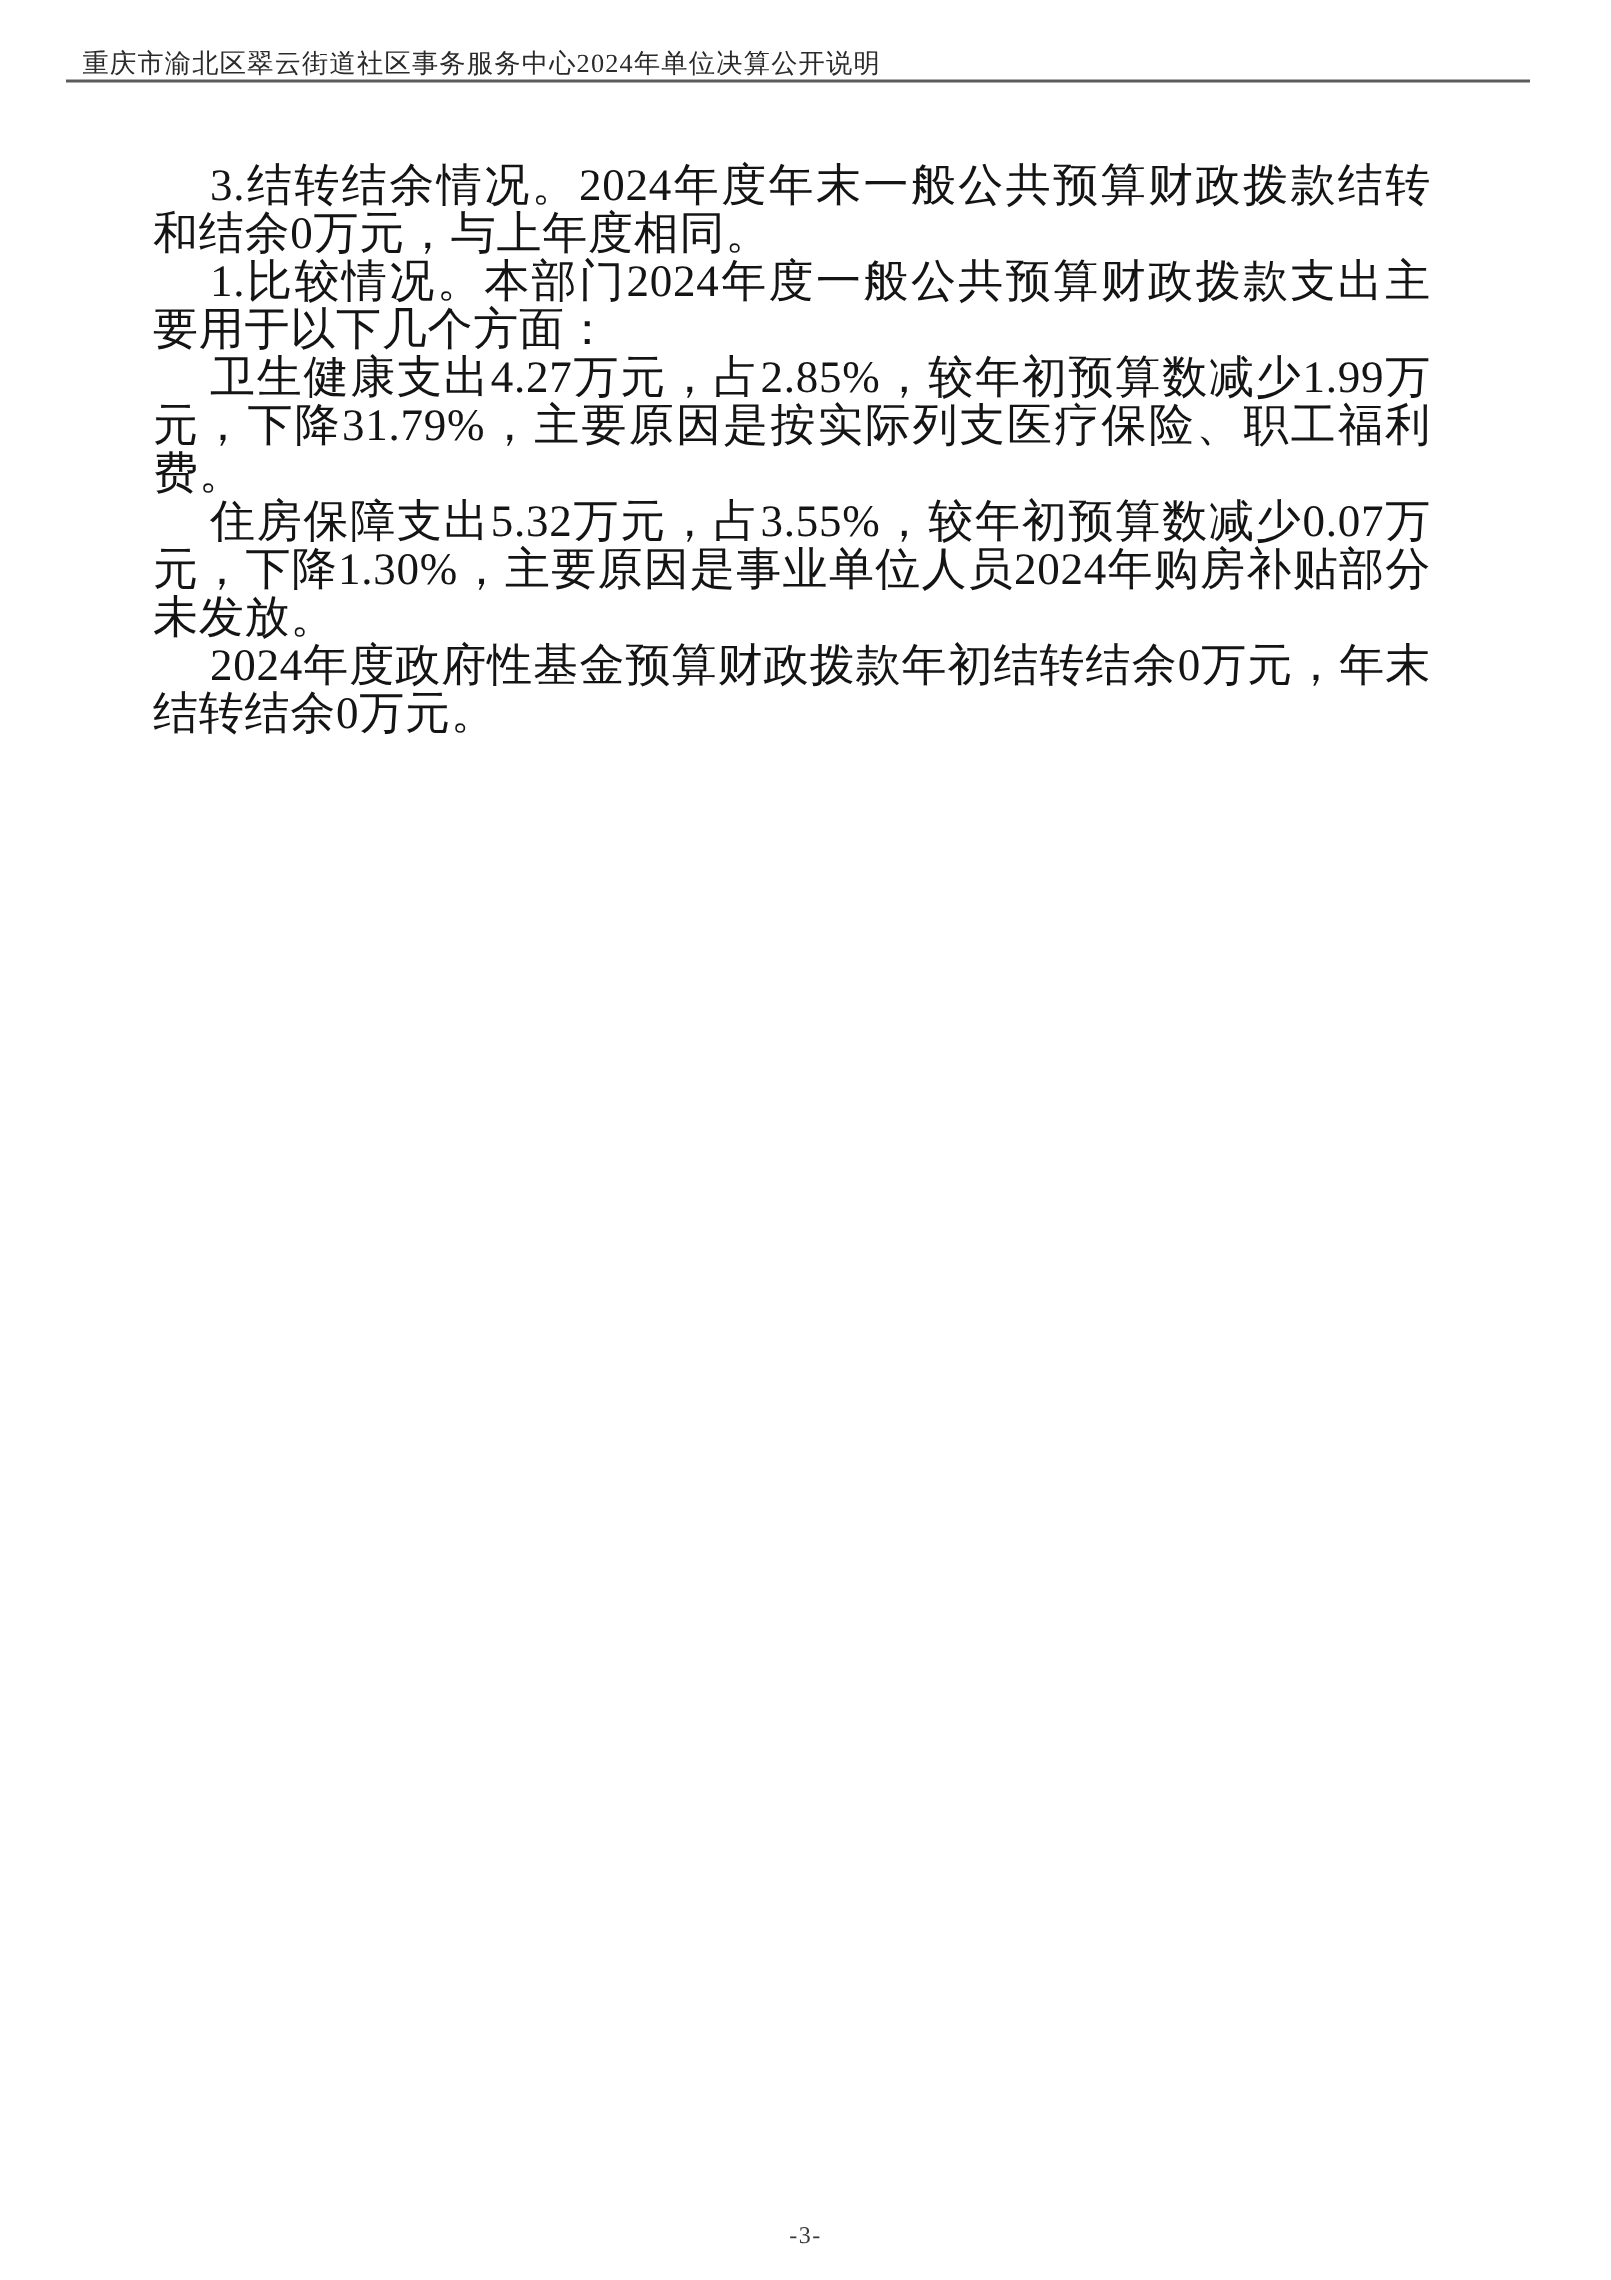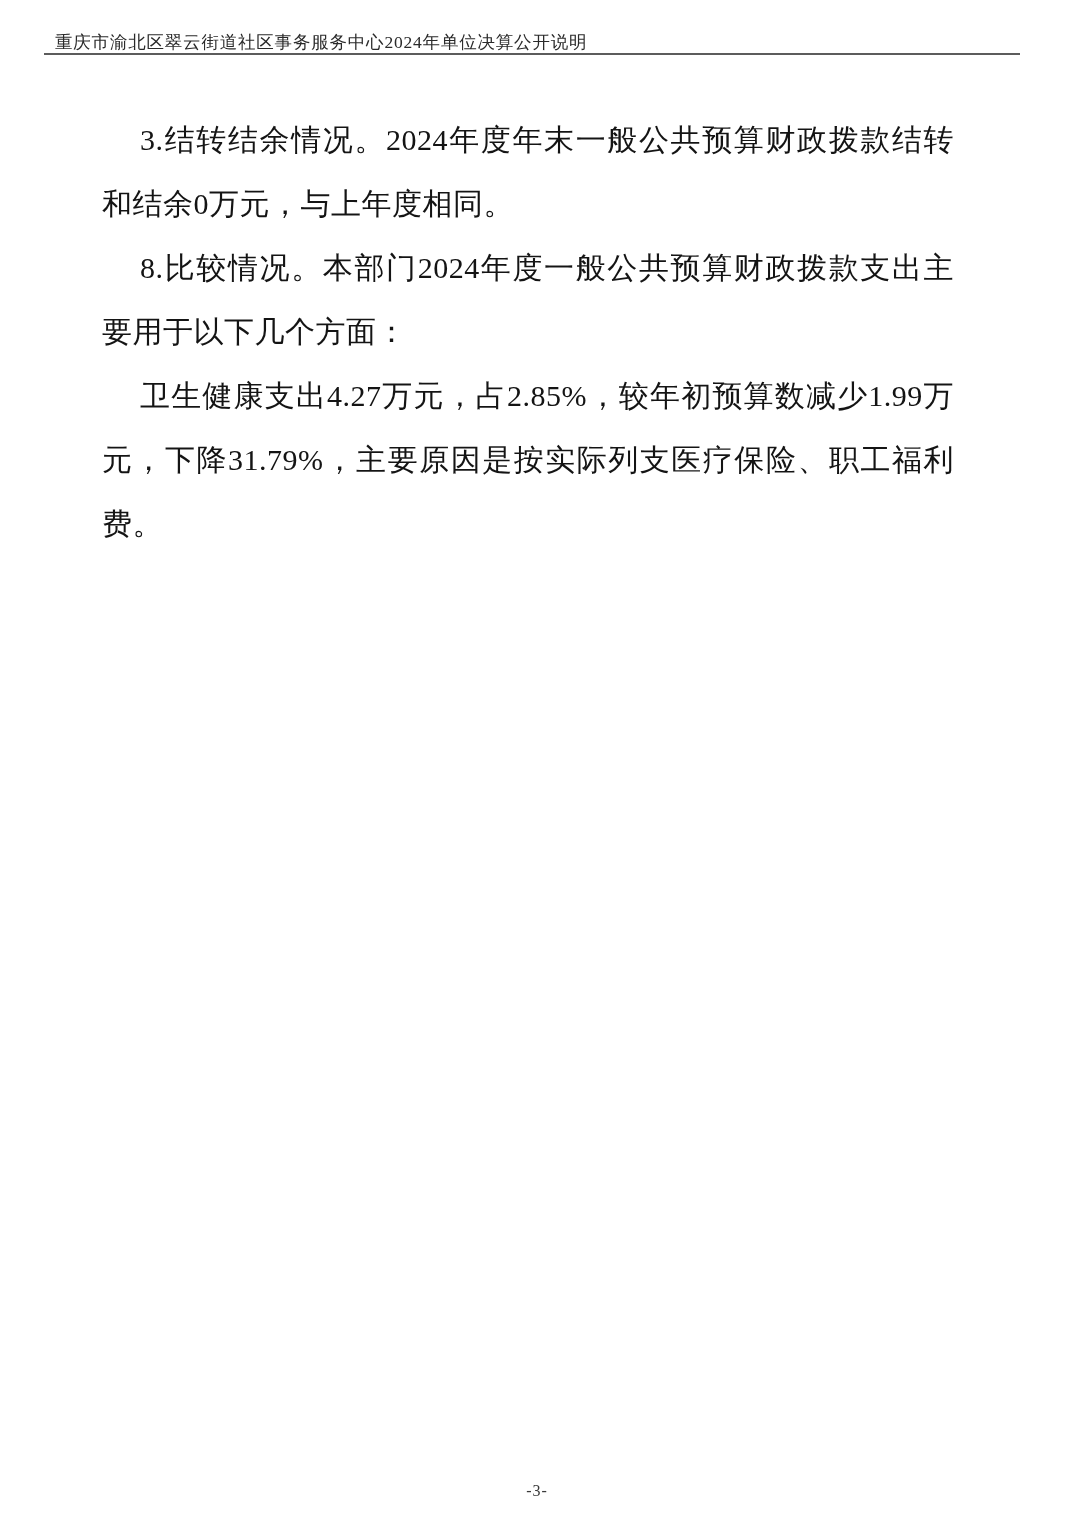--- a/index.html
+++ b/index.html
@@ -41,21 +41,21 @@
     height: 0;
     border-top: 2.5px solid #5c5c5c;
   }
   
   .doc-content {
     position: absolute;
     top: 108px;
     left: 102px;
     width: 852px;
     font-size: 30px;
-    line-height: 64px;
+    line-height: 32px;
     text-align: justify;
     color: #141414;
   }
   .para {
     margin: 0;
     text-indent: 38px;
     letter-spacing: 0.5px;
   }
   .para.heading {
     font-weight: bold;
@@ -79,19 +79,21 @@
 <div class="page">
 
   <div class="page-header">
     <div class="header-title">重庆市渝北区翠云街道社区事务服务中心2024年单位决算公开说明</div>
   </div>
   <div class="header-rule"></div>
 
   <div class="doc-content" id="doc-content">
 
   <p class="para">3.结转结余情况。2024年度年末一般公共预算财政拨款结转和结余0万元，与上年度相同。</p>
-      <p class="para">8.比较情况。本部门2024年度一般公共预算财政拨款支出主要用于以下几个方面：</p>
+      <p class="para">1.比较情况。本部门2024年度一般公共预算财政拨款支出主要用于以下几个方面：</p>
       <p class="para">卫生健康支出4.27万元，占2.85%，较年初预算数减少1.99万元，下降31.79%，主要原因是按实际列支医疗保险、职工福利费。</p>
+      <p class="para">住房保障支出5.32万元，占3.55%，较年初预算数减少0.07万元，下降1.30%，主要原因是事业单位人员2024年购房补贴部分未发放。</p>
+      <p class="para">2024年度政府性基金预算财政拨款年初结转结余0万元，年末结转结余0万元。</p>
     </div>
 
   <div class="page-footer">-3-</div>
 
 </div>
 
 </body></html>

